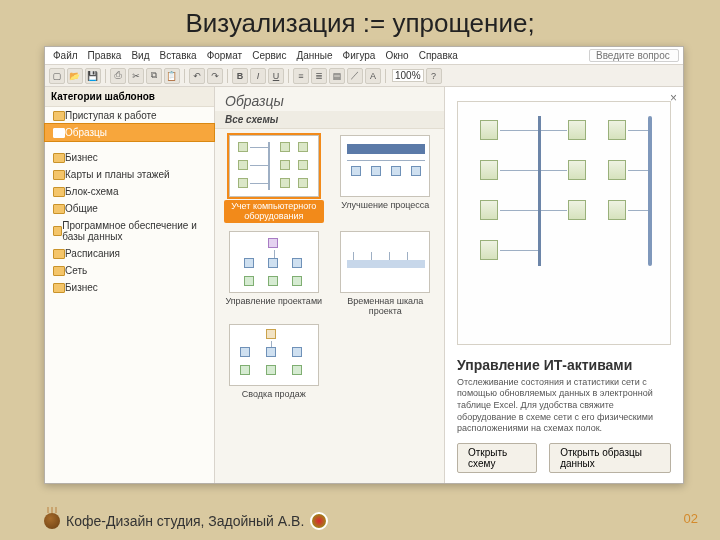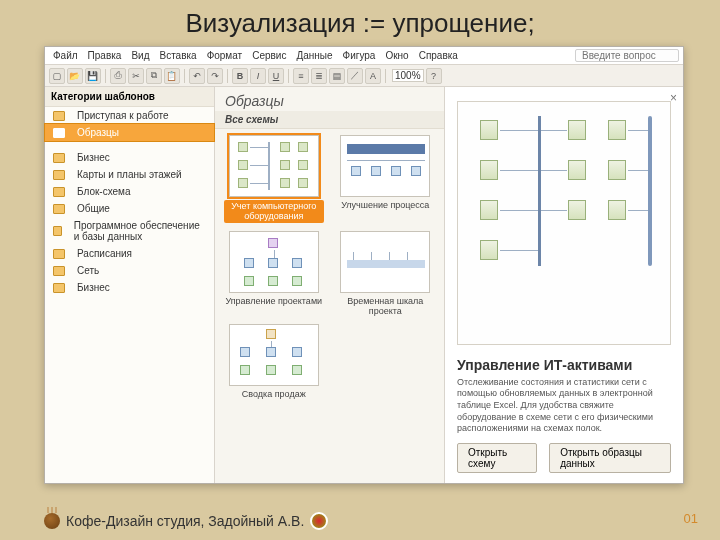--- a/index.html
+++ b/index.html
@@ -2,32 +2,32 @@
 <html><head>
 <meta charset="utf-8">
 <style>
   * { box-sizing: border-box; margin: 0; padding: 0; font-family: "Segoe UI", Tahoma, sans-serif; }
   body { width: 720px; height: 540px; background: #d9c9a0; overflow: hidden; position: relative; }
   .slide-title { text-align: center; font-size: 26px; padding: 8px 0 2px; color: #222; font-weight: normal; }
   .app { position: absolute; left: 44px; top: 46px; width: 640px; height: 438px; background: #fff; border: 1px solid #b5b0a8; box-shadow: 0 2px 8px rgba(0,0,0,.25); display: flex; flex-direction: column; }
   
   .menubar { display: flex; gap: 2px; padding: 2px 4px; border-bottom: 1px solid #d9d4cc; font-size: 10px; color: #333; }
   .menubar span { padding: 1px 4px; cursor: default; }
-  .helpbox { margin-left: auto; font-size: 10px; color: #8a8a8a; padding: 0 6px; border: 1px solid #d0d0d0; border-radius: 2px; background: #fdfdfd; width: 104px; }
+  .helpbox { margin-left: auto; font-size: 10px; color: #8a8a8a; padding: 0 6px; border: 1px solid #d0d0d0; border-radius: 2px; background: #fdfdfd; width: 90px; }
   
   .toolbar { display: flex; align-items: center; gap: 2px; padding: 2px 4px; border-bottom: 1px solid #d9d4cc; background: #f3f0ea; height: 22px; }
   .tbtn { width: 16px; height: 16px; background: #e8e4dc; border: 1px solid #d0ccc2; border-radius: 2px; display: flex; align-items: center; justify-content: center; font-size: 9px; color: #555; }
   .tsep { width: 1px; height: 14px; background: #cfcabf; margin: 0 2px; }
   .zoom { font-size: 10px; color: #333; padding: 0 2px; border: 1px solid #d0ccc2; background: #fff; margin-left: 2px; }
   
   .panes { flex: 1; display: flex; min-height: 0; }
   
   .sidebar { width: 170px; border-right: 1px solid #d9d4cc; background: #fdfcf8; display: flex; flex-direction: column; font-size: 10px; }
   .side-head { font-weight: bold; padding: 4px 6px; background: #f1ede3; border-bottom: 1px solid #e2ddd1; }
-  .side-item { display: flex; align-items: center; gap: 12px; padding: 3px 8px; cursor: default; color: #333; }
+  .side-item { display: flex; align-items: center; gap: 0; padding: 3px 8px; cursor: default; color: #333; }
   .side-item.active { background: #f7a63c; color: #fff; outline: 1px solid #d98812; }
   .fld { width: 12px; height: 10px; background: #f4c56a; border: 1px solid #c9932a; border-radius: 1px; }
   .side-item.active .fld { background: #fff; border-color: #fff; }
   .side-gap { height: 8px; }
   
   .middle { width: 230px; border-right: 1px solid #d9d4cc; background: #f7f5ef; display: flex; flex-direction: column; overflow: hidden; }
   .mid-title { font-style: italic; font-size: 14px; color: #555; padding: 6px 10px 2px; }
   .mid-sub { font-size: 10px; font-weight: bold; color: #444; padding: 3px 10px; border-bottom: 1px solid #e2ddd1; background: #efece3; font-style: italic; }
   .gallery { flex: 1; overflow-y: auto; padding: 6px 6px 10px; display: grid; grid-template-columns: 1fr 1fr; gap: 8px 6px; align-content: start; }
   .thumb { display: flex; flex-direction: column; align-items: center; gap: 3px; font-size: 9px; color: #444; text-align: center; cursor: default; }
@@ -276,13 +276,13 @@
       </div>
     </div>
   </div>
 </div>
 
 <div class="footer">
   <span class="cup"></span>
   <span>Кофе-Дизайн студия, Задойный А.В.</span>
   <span class="logo2"></span>
 </div>
-<div class="pagenum">01</div>
+<div class="pagenum">02</div>
 
 </body></html>

